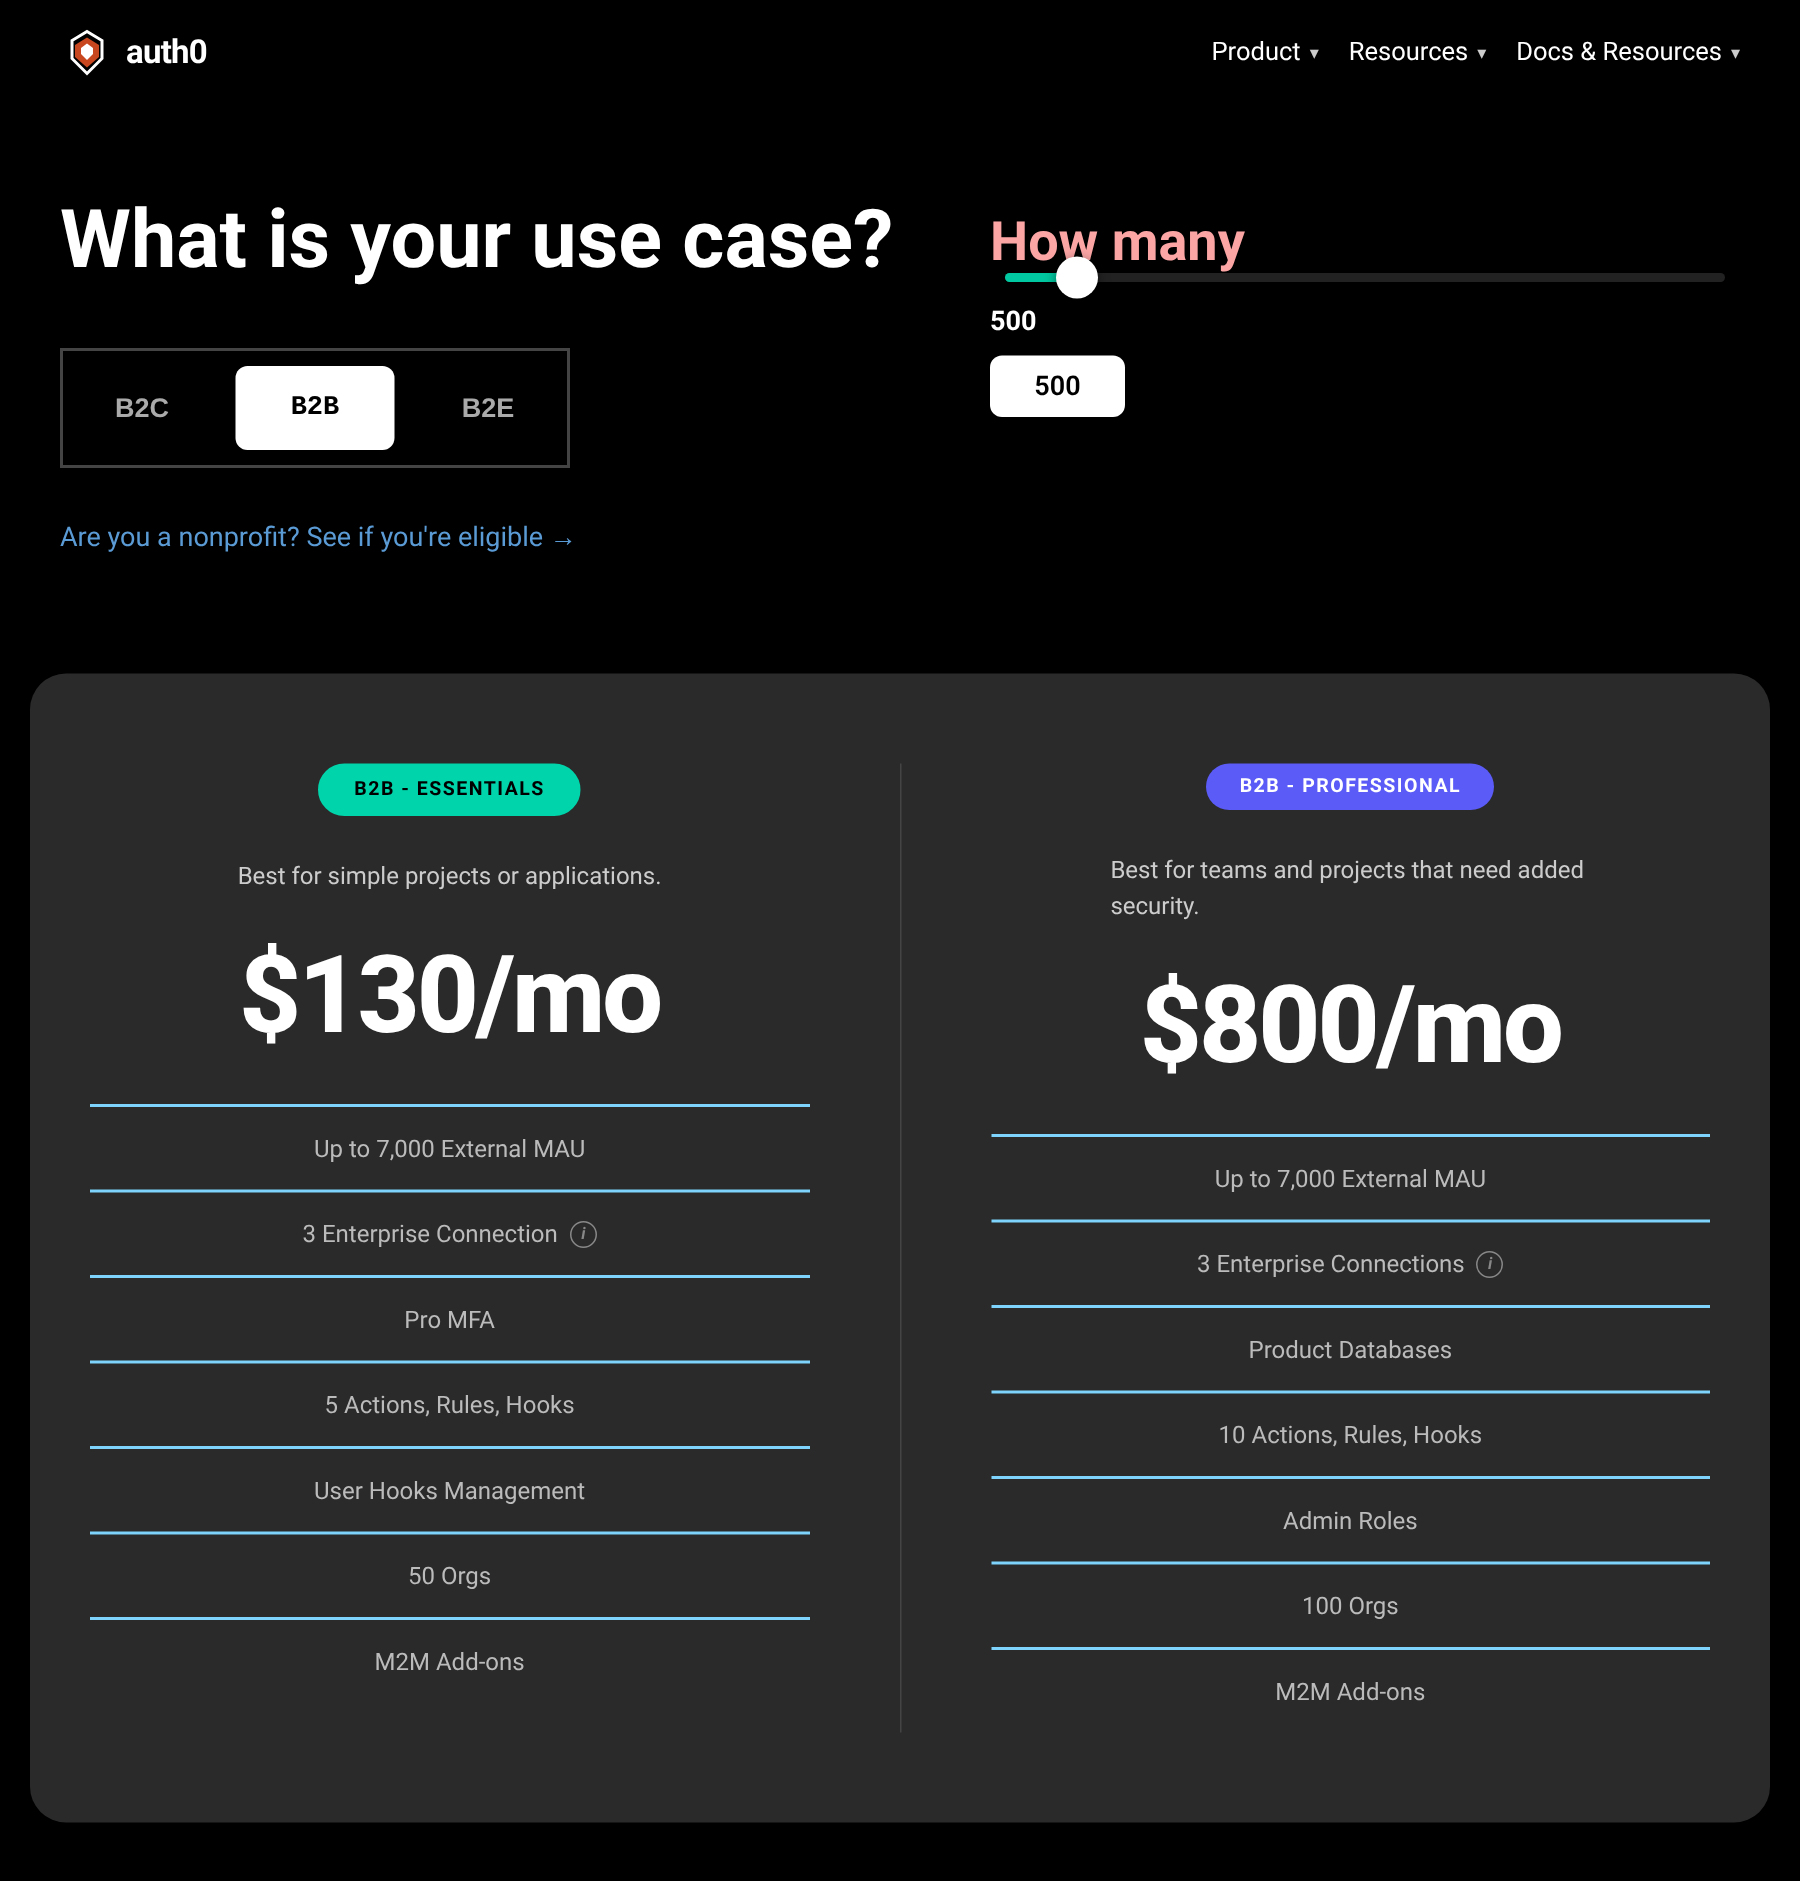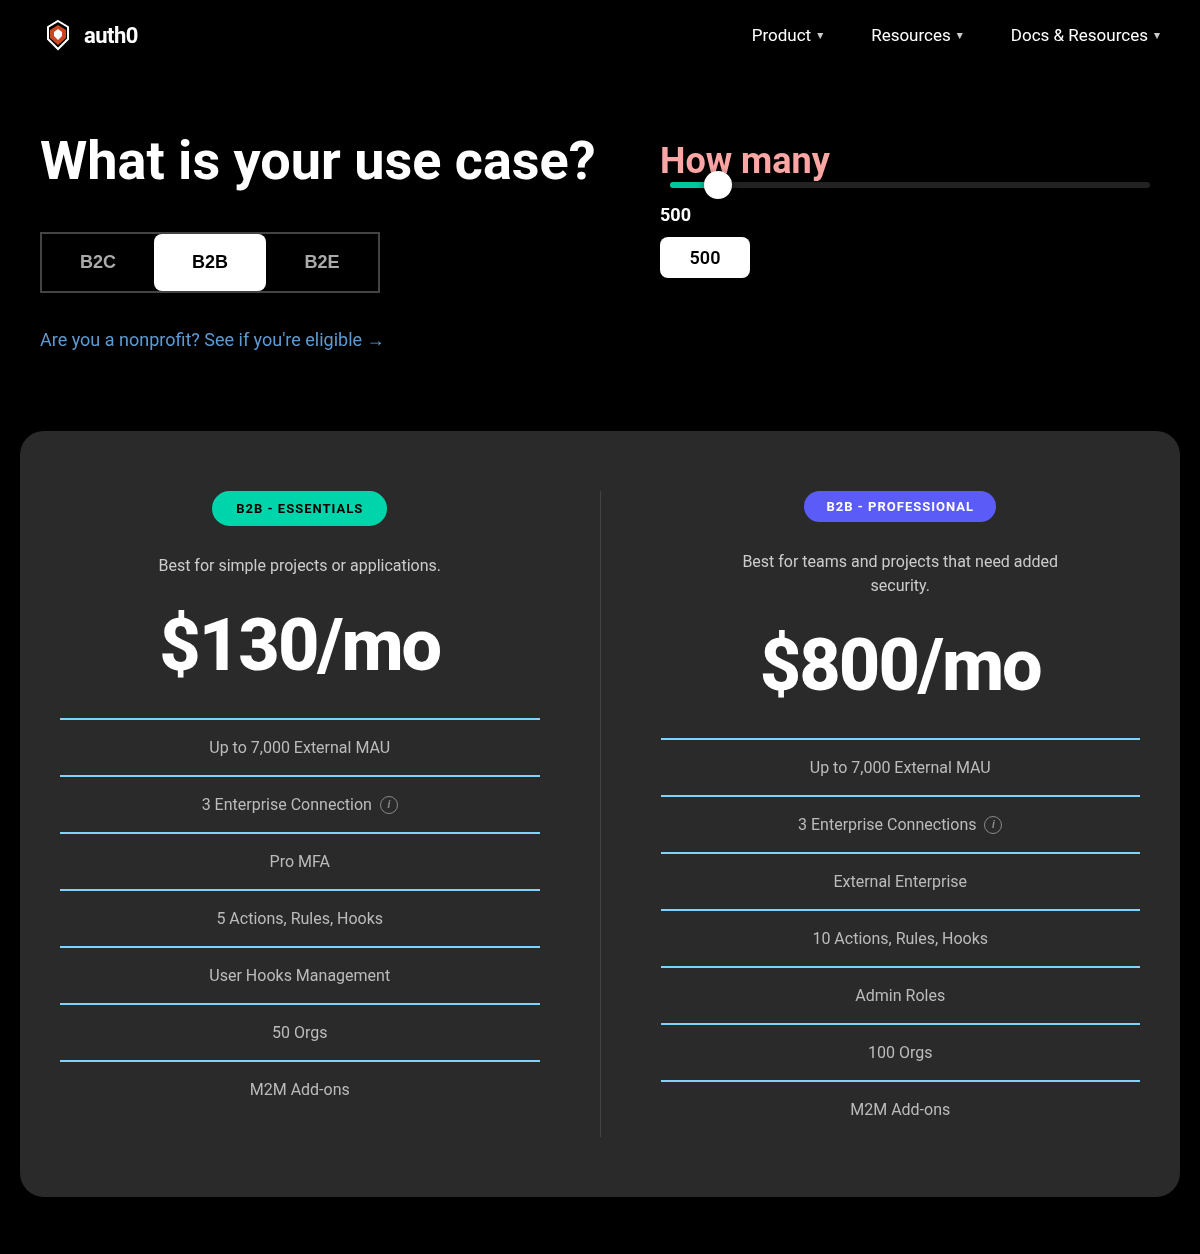--- a/index.html
+++ b/index.html
@@ -39,21 +39,21 @@
     .logo-text {
       font-size: 22px;
       font-weight: 700;
       color: #fff;
       letter-spacing: -0.5px;
     }
 
     .nav-links {
       display: flex;
       align-items: center;
-      gap: 48px;
+      gap: 20px;
       margin-left: auto;
     }
 
     .nav-item {
       display: flex;
       align-items: center;
       gap: 6px;
       font-size: 17px;
       color: #fff;
       cursor: pointer;
@@ -112,21 +112,22 @@
       cursor: pointer;
       background: transparent;
       border: none;
       position: relative;
     }
 
     .tab-item.active {
       background: #fff;
       color: #000;
       border-radius: 8px;
-      margin: 0;
+      margin: 10px;
+      font-family: Liberation Mono, monospace;
     }
 
     .tab-item:first-child {
       color: #aaa;
     }
 
     .nonprofit-link {
       font-size: 18px;
       color: #5b9bd5;
       cursor: pointer;
@@ -206,21 +207,21 @@
       padding: 60px 40px 60px;
       display: flex;
       gap: 40px;
     }
 
     .pricing-card {
       flex: 1;
       display: flex;
       flex-direction: column;
       align-items: center;
-      text-align: center;
+      text-align: left;
     }
 
     .plan-badge {
       display: inline-block;
       padding: 8px 22px;
       border-radius: 50px;
       font-size: 13px;
       font-weight: 700;
       letter-spacing: 1px;
       margin-bottom: 28px;
@@ -394,21 +395,21 @@
     <div class="plan-price">$800/mo</div>
     <div class="plan-features">
       <div class="feature-item">
         <span>Up to 7,000 External MAU</span>
       </div>
       <div class="feature-item">
         <span>3 Enterprise Connections</span>
         <span class="info-icon">i</span>
       </div>
       <div class="feature-item">
-        <span>External Enterprise</span>
+        <span>Product Databases</span>
       </div>
       <div class="feature-item">
         <span>10 Actions, Rules, Hooks</span>
       </div>
       <div class="feature-item">
         <span>Admin Roles</span>
       </div>
       <div class="feature-item">
         <span>100 Orgs</span>
       </div>

